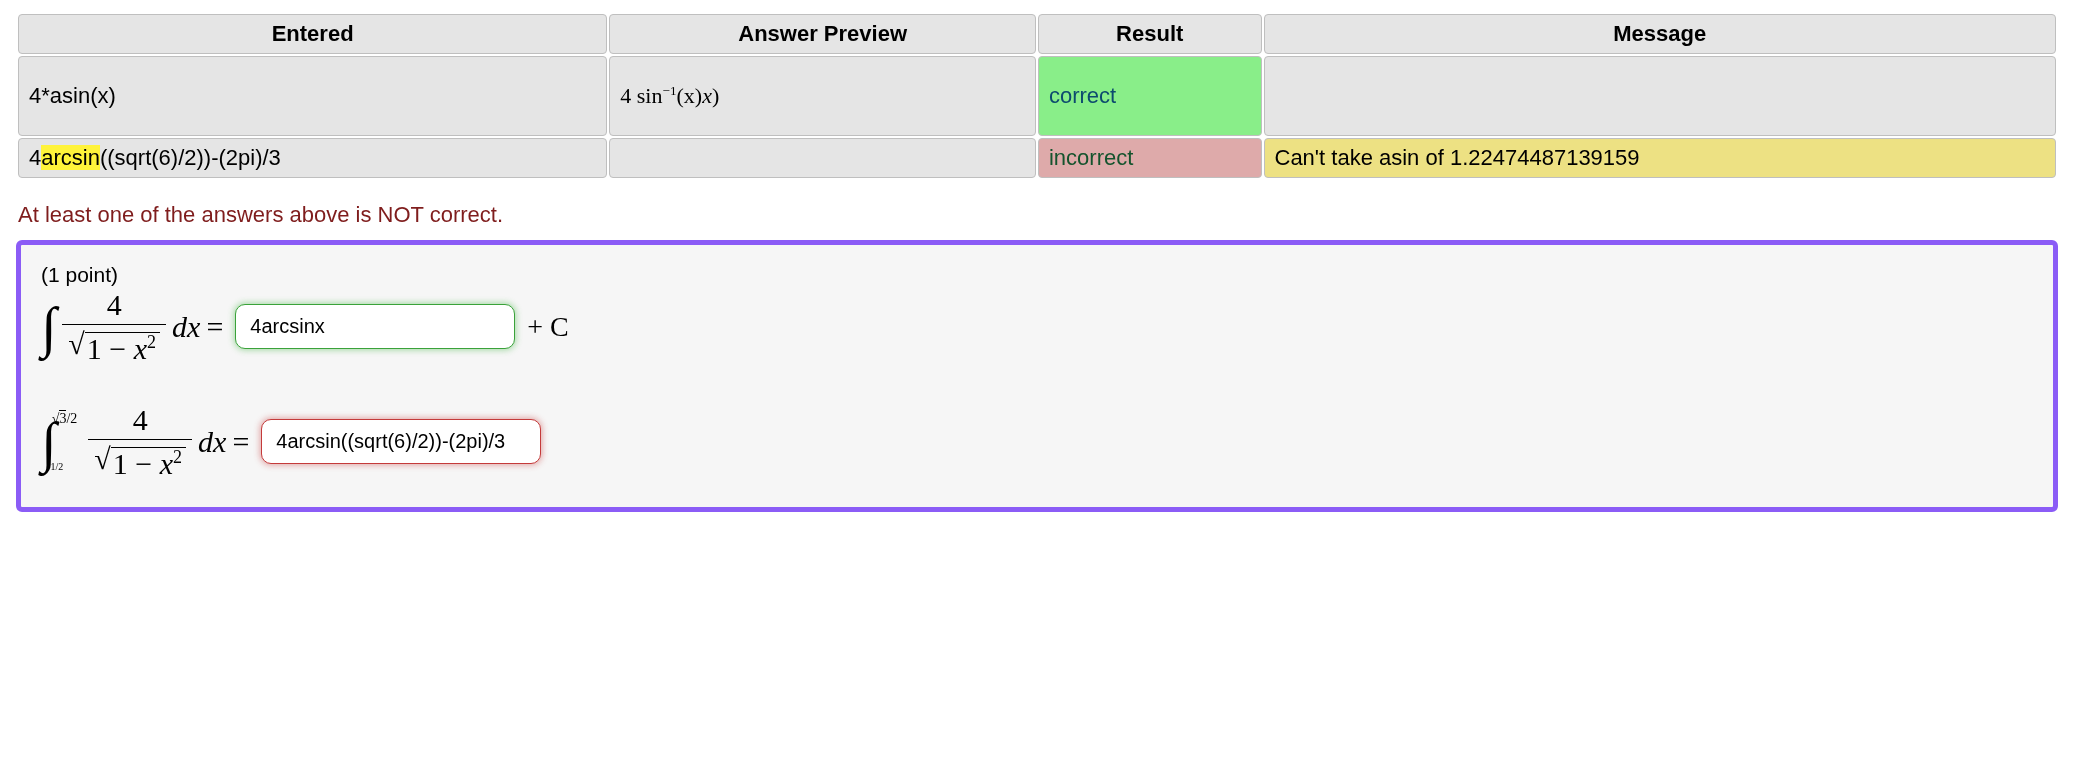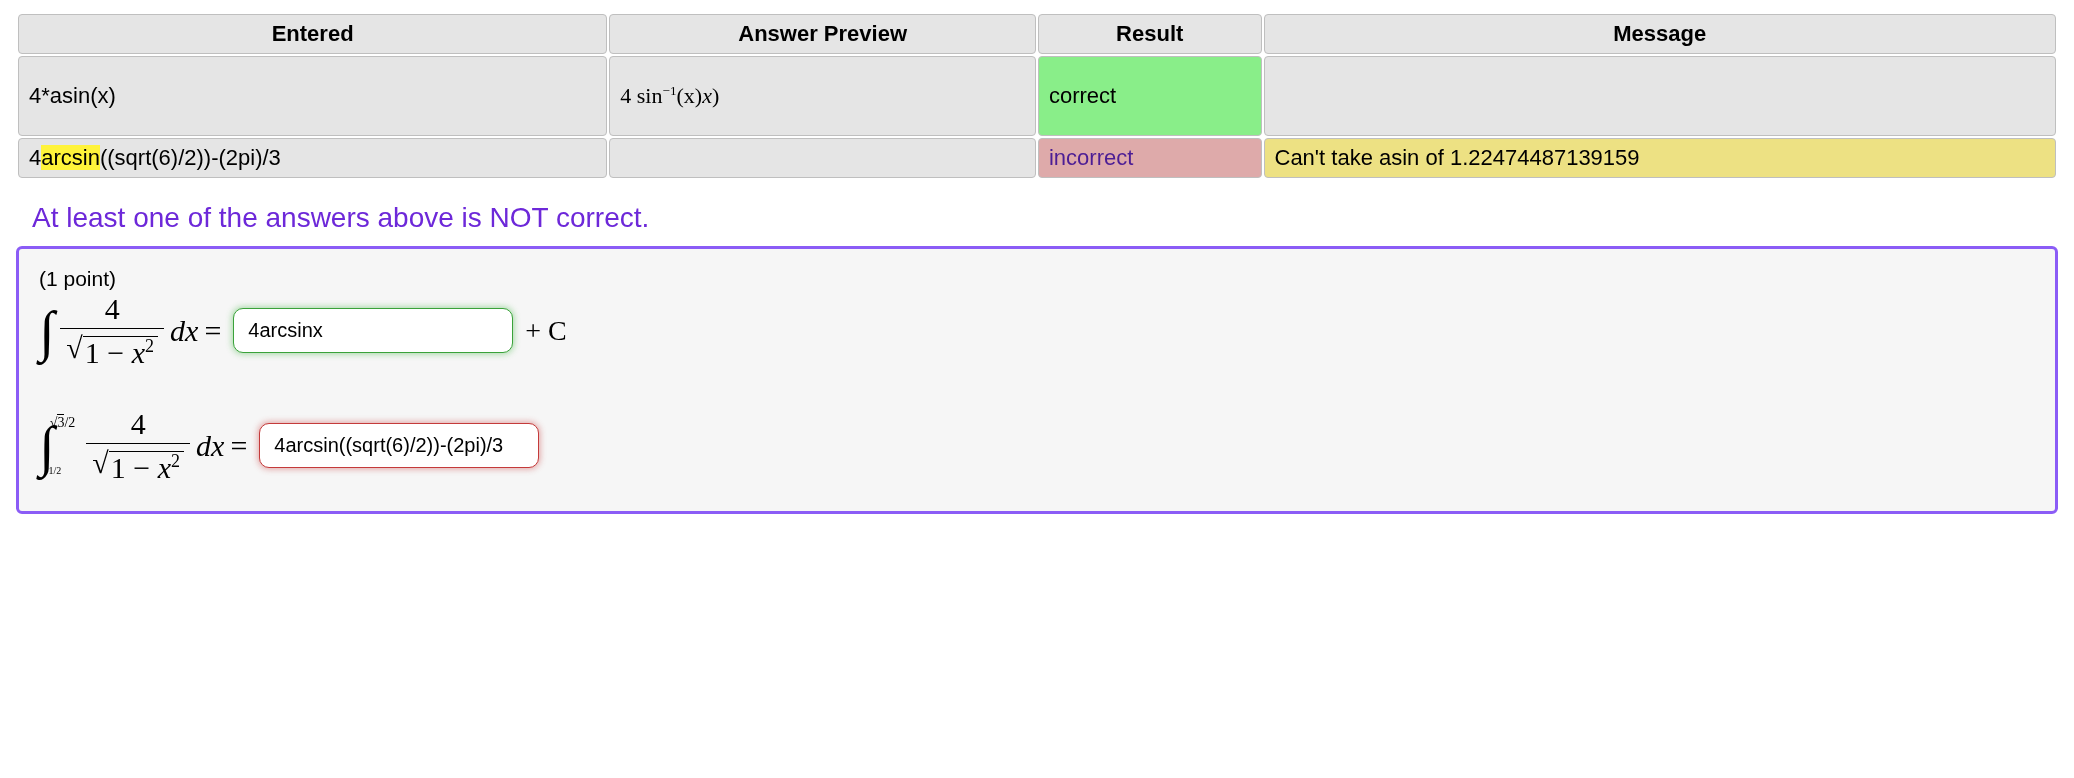--- a/index.html
+++ b/index.html
@@ -5,29 +5,29 @@
 html,body{margin:0;padding:0;font-family:"Helvetica Neue",Helvetica,Arial,sans-serif;font-size:20px;color:#000;background:#fff}
 body{padding:12px 16px}
 .results{width:100%;border-collapse:separate;border-spacing:2px;table-layout:fixed}
 .results th,.results td{border:1px solid #bfbfbf;border-radius:4px;padding:6px 10px;vertical-align:middle;background:#e5e5e5}
 .results th{font-weight:700;font-size:22px}
 .results td{font-size:22px}
 .results col.c-entered{width:29%}
 .results col.c-preview{width:21%}
 .results col.c-result{width:11%}
 .results col.c-message{width:39%}
-.result-correct{background:#89ee89!important;color:#000000}
-.result-incorrect{background:#deaaaa!important;color:#4c1d95}
+.result-correct{background:#89ee89!important;color:#0c4a6e}
+.result-incorrect{background:#deaaaa!important;color:#14532d}
 .msg-warn{background:#ede183!important}
 .hl{background:#fff33a}
 .math{font-family:Liberation Serif, serif;font-style:italic}
 .rm{font-style:normal}
 .nobr{white-space:nowrap}
-.status{color:#6d28d9;font-size:28px;margin:22px 0 12px 16px}
-.panel{border:3px solid #8b5cf6;border-radius:6px;background:#f6f6f6;padding:18px 20px 24px;margin-top:4px}
+.status{color:#7f1d1d;font-size:22px;margin:22px 0 12px 2px}
+.panel{border:5px solid #8b5cf6;border-radius:6px;background:#f6f6f6;padding:18px 20px 24px;margin-top:4px}
 .pts{font-size:21px;margin-bottom:2px}
 .ptitle{font-size:21px;font-weight:700;margin-bottom:26px}
 .row{display:flex;align-items:center;gap:12px;margin-bottom:40px;flex-wrap:nowrap}
 .int{display:inline-flex;align-items:center;gap:6px;font-family:'Times New Roman',Times,serif;font-size:30px}
 .int .intsym{display:inline-block;position:relative;font-size:56px;line-height:1}
 .intsym .ub{position:absolute;left:70%;top:-2px;font-size:14px;font-style:normal}
 .intsym .lb{position:absolute;left:62%;bottom:-2px;font-size:10px;font-style:normal}
 .frac{display:inline-flex;flex-direction:column;align-items:center;font-style:normal;line-height:1.05}
 .frac .num{padding:0 6px}
 .frac .bar{width:100%;border-top:1.5px solid #000;margin:3px 0}

